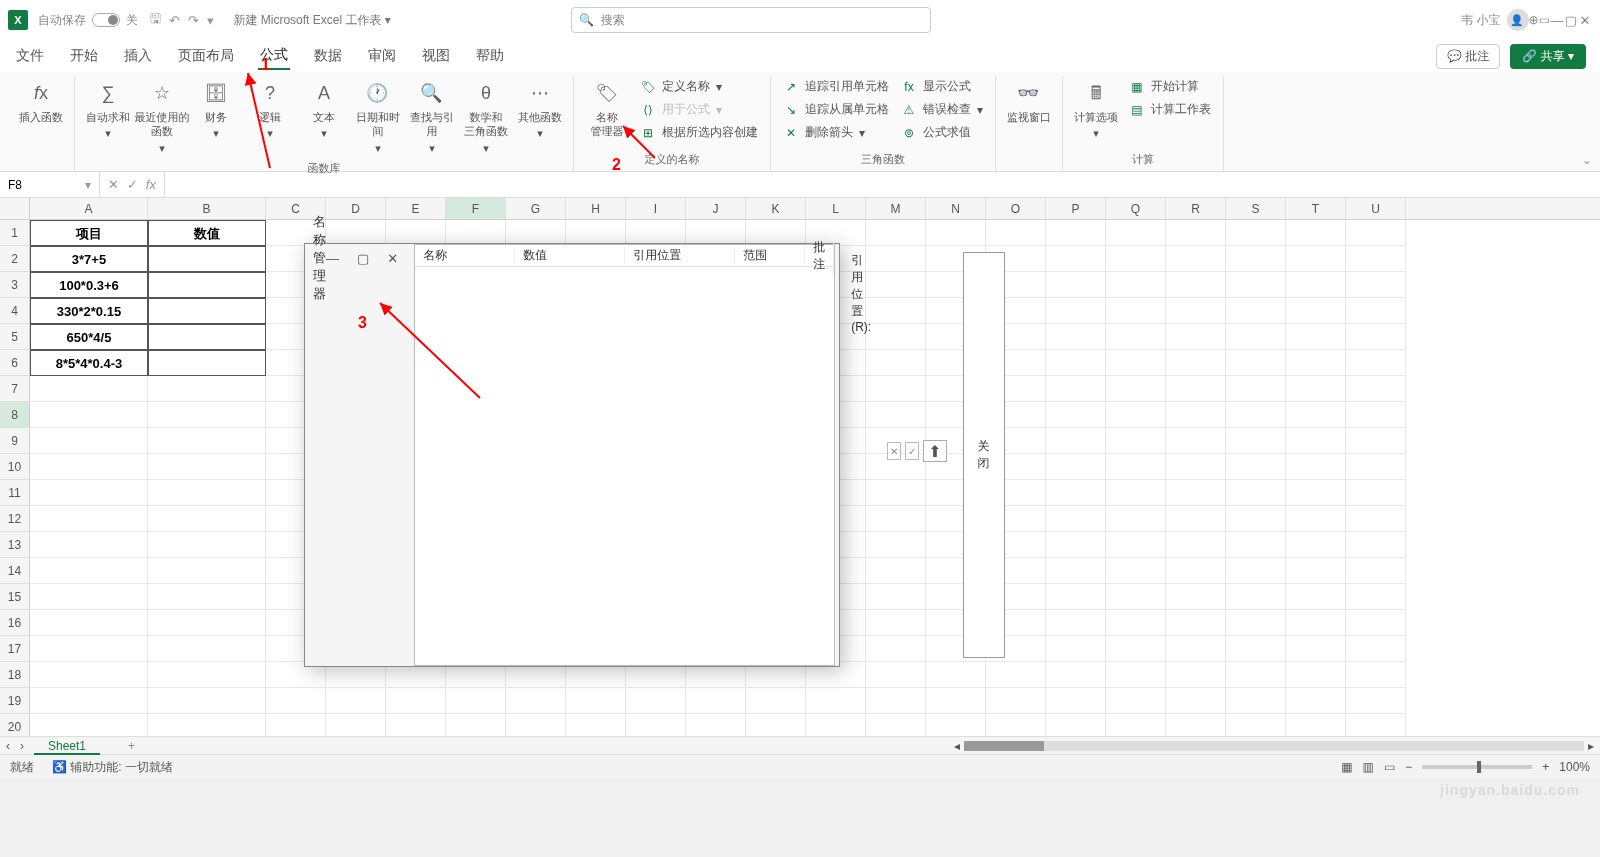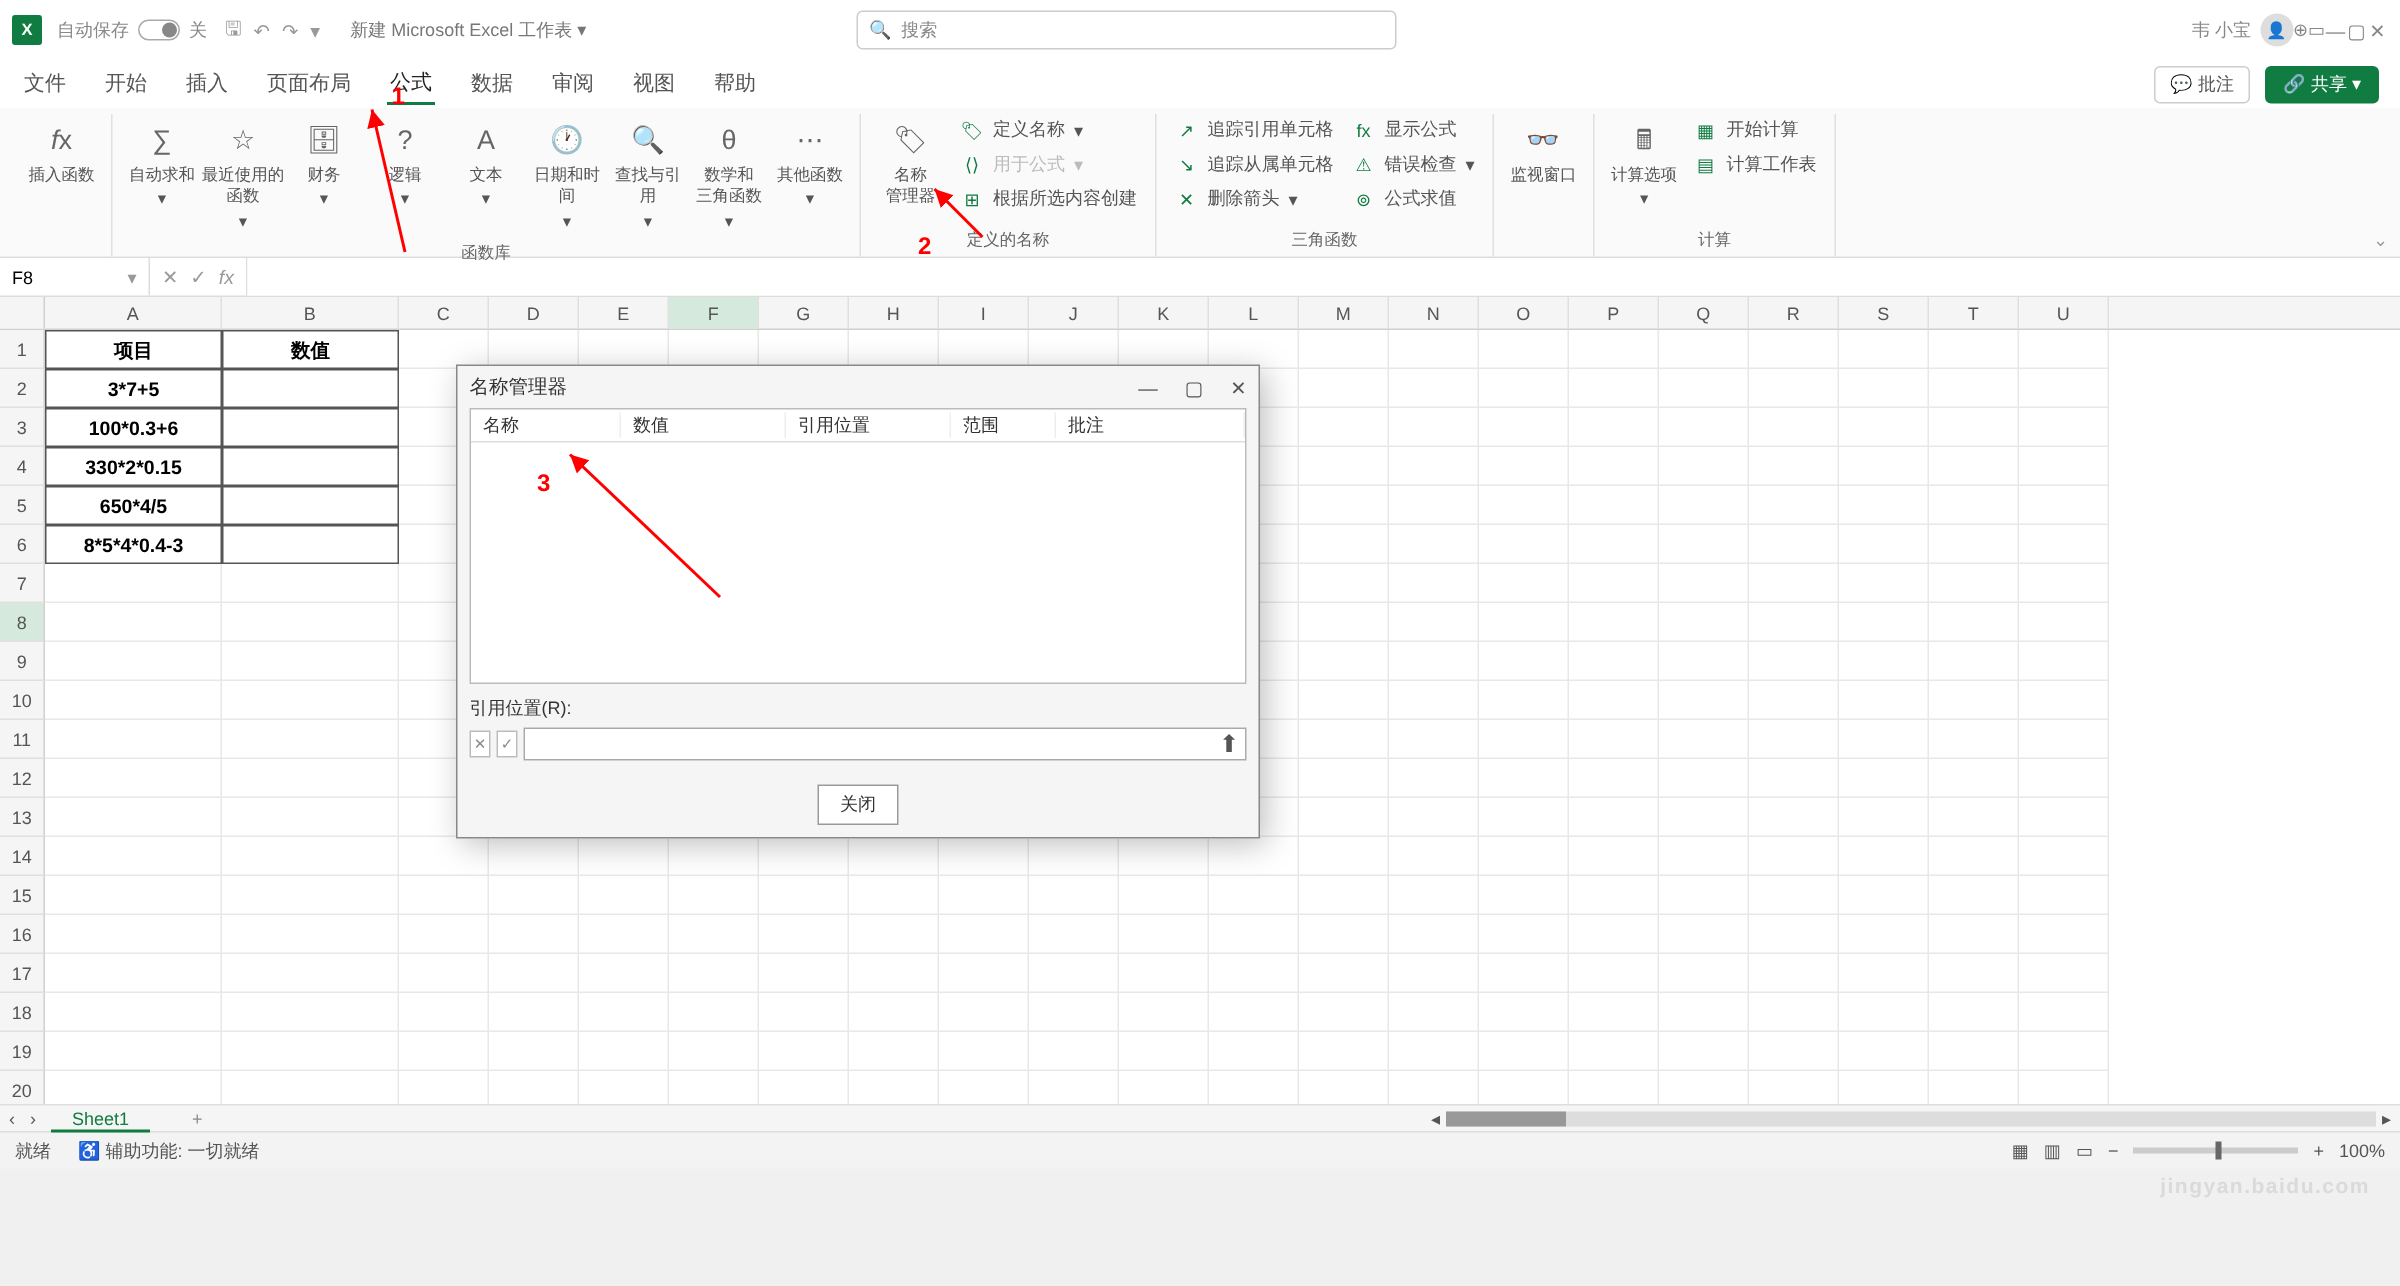--- a/index.html
+++ b/index.html
@@ -69,21 +69,21 @@
 .sheet-tab { padding: 2px 14px 0; border-bottom: 2px solid #107c41; color: #107c41; }
 .hscroll .scrolltrack { margin-left: auto; flex: 0 0 640px; height: 14px; display: flex; align-items: center; }
 
 
 .status { height: 24px; background: #f3f3f3; border-top: 1px solid #ddd; display: flex; align-items: center; padding: 12px 10px; font-size: 12px; color: #555; gap: 18px; }
 .status .right { margin-left: auto; display: flex; align-items: center; gap: 10px; }
 .zoom-track { width: 110px; height: 4px; background: #ccc; position: relative; }
 .zoom-track::after { content: ""; position: absolute; left: 50%; top: -4px; width: 4px; height: 12px; background: #666; }
 
 
-.dialog { position: absolute; left: 304px; top: 243px; width: 536px; height: 316px; background: #f5f5f5; border: 1px solid #888; box-shadow: 4px 4px 20px rgba(0,0,0,.25); display: flex; flex-direction: column; }
+.dialog { position: absolute; left: 304px; top: 243px; width: 536px; height: 424px; background: #f5f5f5; border: 1px solid #888; box-shadow: 4px 4px 20px rgba(0,0,0,.25); display: flex; flex-direction: row; }
 .dlg-title { height: 28px; display: flex; align-items: center; padding: 0 8px; font-size: 13px; color: #333; }
 .dlg-title .wbtns { margin-left: auto; display: flex; gap: 18px; color: #555; font-size: 13px; }
 .dlg-toolbar { display: flex; padding: 8px 8px; gap: 8px; align-items: center; }
 .dlg-btn { border: 1px solid #999; background: #fff; padding: 4px 14px; font-size: 12px; color: #333; cursor: pointer; }
 .dlg-btn.primary { border: 2px solid #4a7db5; }
 .dlg-btn.disabled { color: #aaa; border-color: #ccc; }
 .dlg-btn.filter { margin-left: auto; }
 .dlg-list { margin: 0 8px; border: 1px solid #bbb; background: #fff; flex: 1; }
 .dlg-list-head { display: flex; font-size: 12px; color: #333; border-bottom: 1px solid #ddd; height: 22px; align-items: center; }
 .dlg-list-head span { padding: 0 8px; border-right: 1px solid #eee; }

